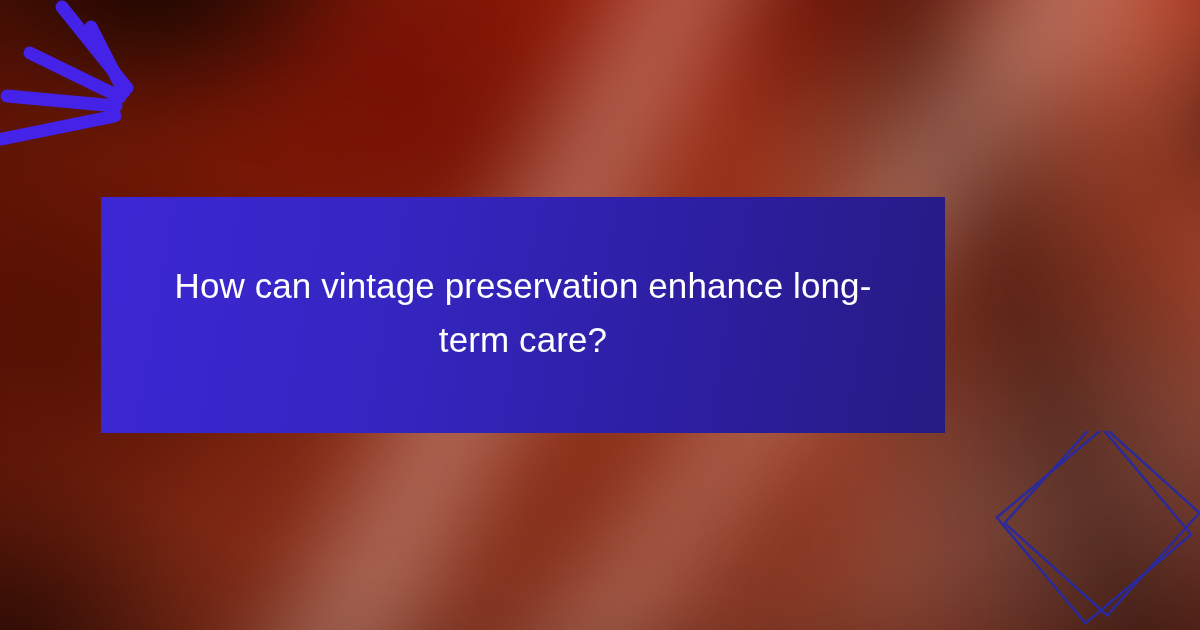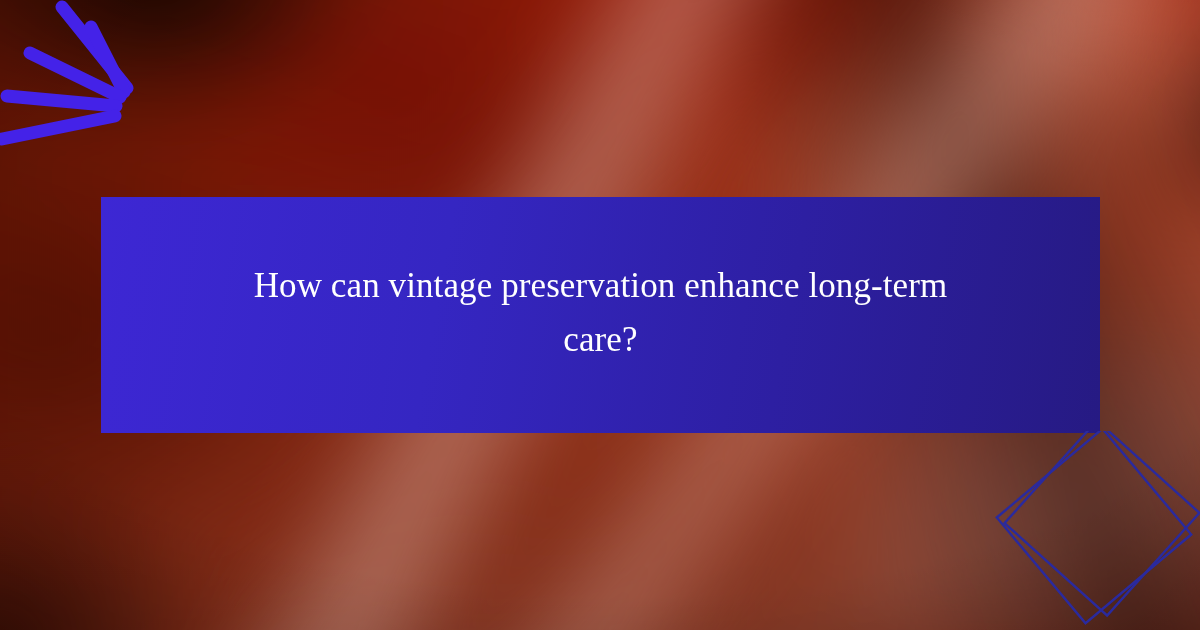--- a/index.html
+++ b/index.html
@@ -73,28 +73,27 @@
     bottom: -16px;
     width: 230px;
     height: 215px;
   }
 
   
   .banner {
     position: absolute;
     left: 101px;
     top: 197px;
-    width: 999px;
+    width: 844px;
     height: 236px;
     display: flex;
     align-items: center;
     justify-content: center;
     box-sizing: border-box;
     padding: 10px 64px 14px;
-    font-family: Liberation Serif, serif;
   }
   .banner-title {
     margin: 0;
     color: #ffffff;
     font-size: 35px;
     font-weight: 400;
     line-height: 1.55;
     text-align: center;
     letter-spacing: 0.1px;
     max-width: 700px;

